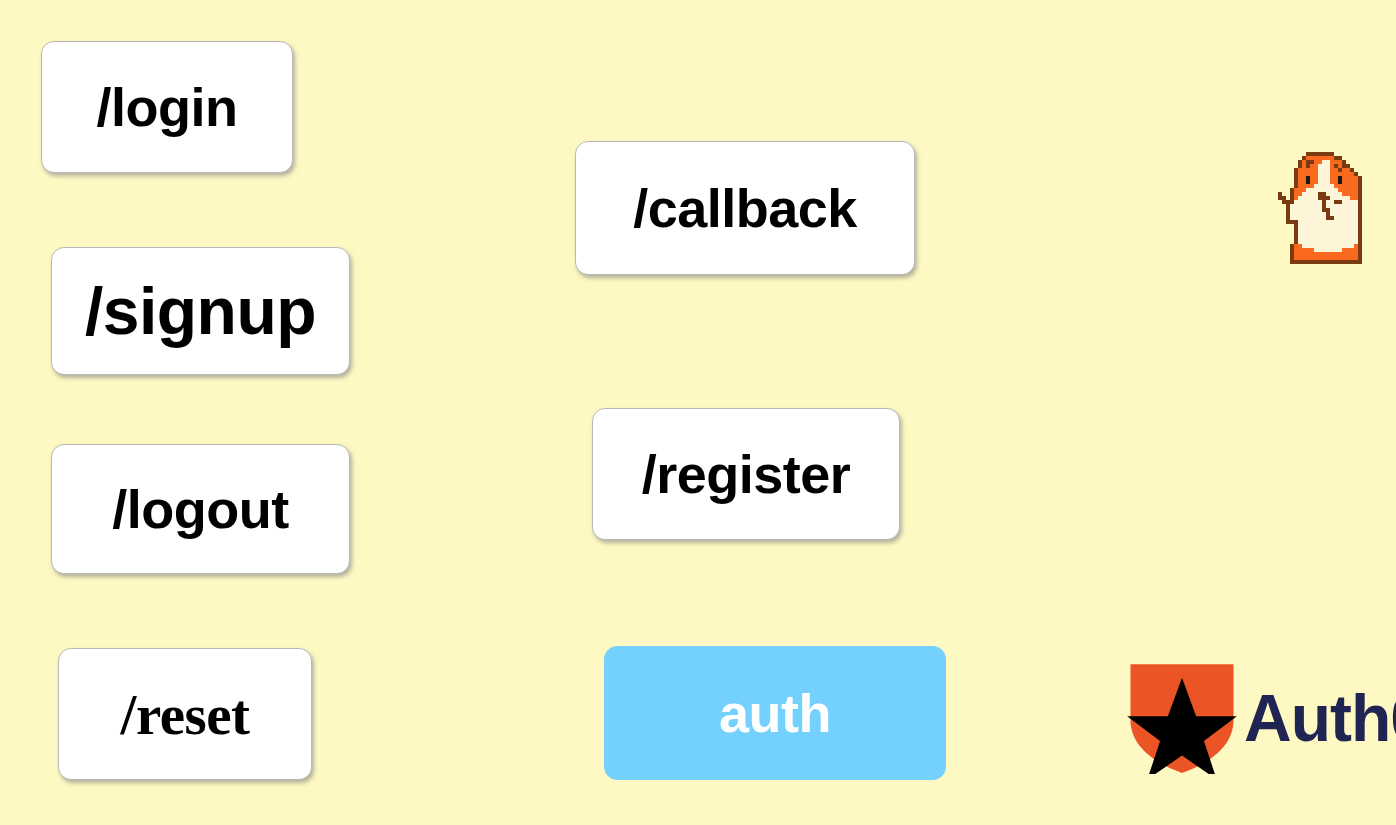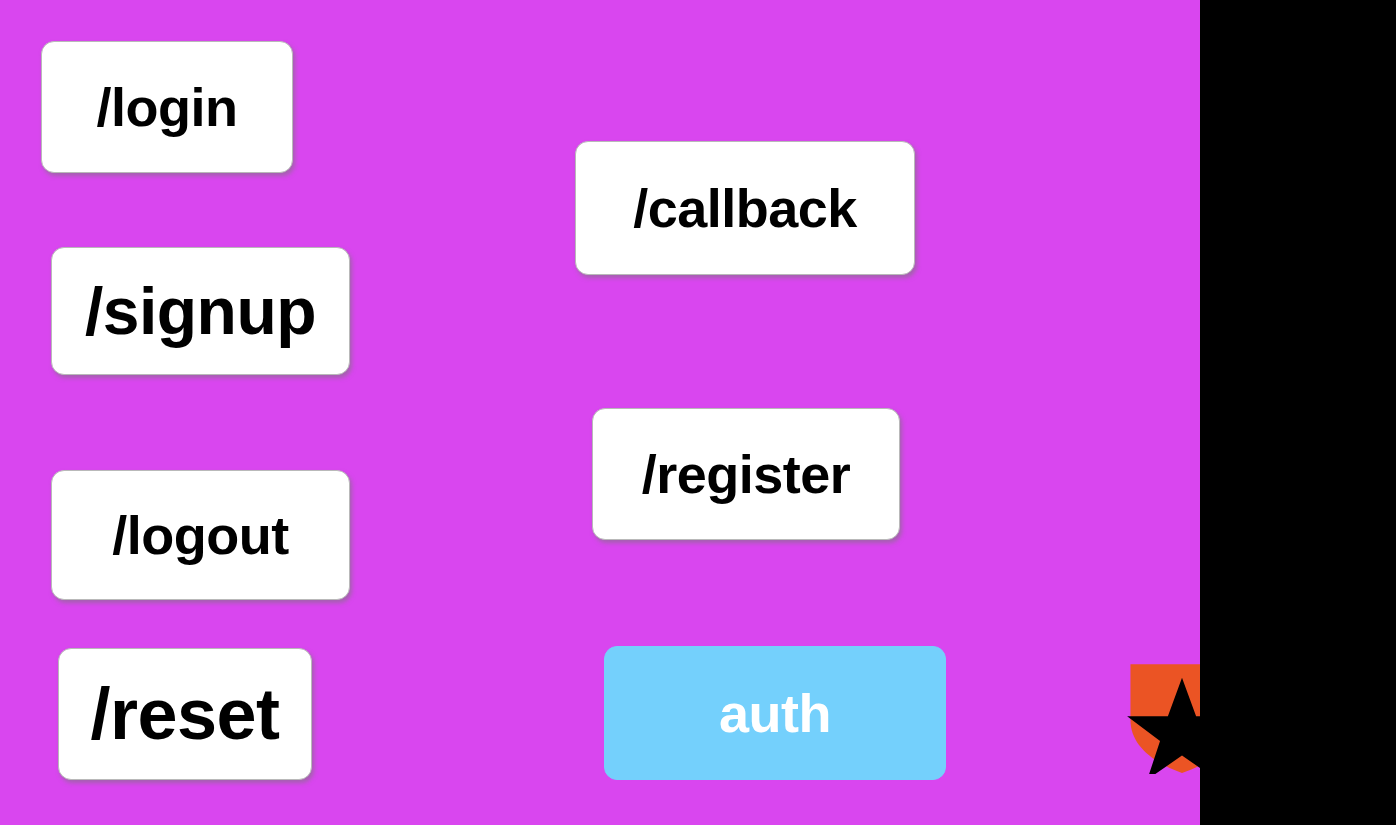--- a/index.html
+++ b/index.html
@@ -58,35 +58,35 @@
 
   
   #hamster-icon {
     position: absolute;
     image-rendering: pixelated;
   }
 </style>
 </head>
 <body>
 
-<div id="canvas" style="width: 1200px; height: 825px; background: #d946ef;">
+<div id="canvas" style="width: 1396px; height: 825px; background: #fef9c3;">
 
   <div class="pill" style="left: 41px; top: 41px; width: 252px; height: 132px; font-size: 54px;">
     <span>/login</span>
   </div>
 
   <div class="pill" style="left: 51px; top: 247px; width: 299px; height: 128px; font-size: 66px;">
     <span>/signup</span>
   </div>
 
-  <div class="pill" style="left: 51px; top: 470px; width: 299px; height: 130px; font-size: 54px;">
+  <div class="pill" style="left: 51px; top: 444px; width: 299px; height: 130px; font-size: 54px;">
     <span>/logout</span>
   </div>
 
-  <div class="pill" style="left: 58px; top: 648px; width: 254px; height: 132px; font-size: 72px;">
+  <div class="pill" style="left: 58px; top: 648px; width: 254px; height: 132px; font-size: 57px; font-family: Liberation Serif, serif;">
     <span>/reset</span>
   </div>
 
   <div class="pill" style="left: 592px; top: 408px; width: 308px; height: 132px; font-size: 54px;">
     <span>/register</span>
   </div>
 
   <div class="pill" style="left: 575px; top: 141px; width: 340px; height: 134px; font-size: 54px;">
     <span>/callback</span>
   </div>

